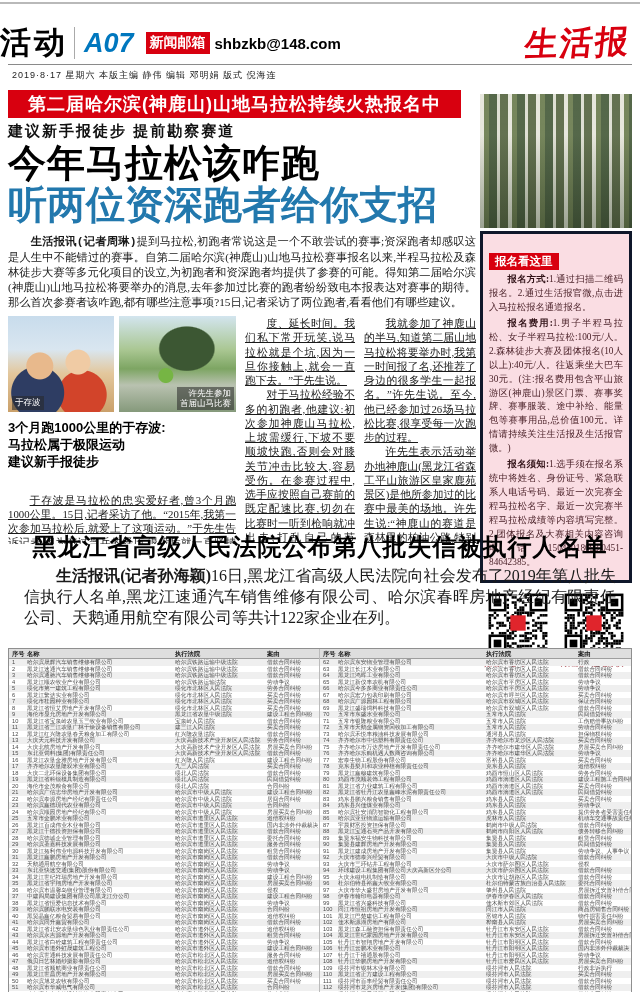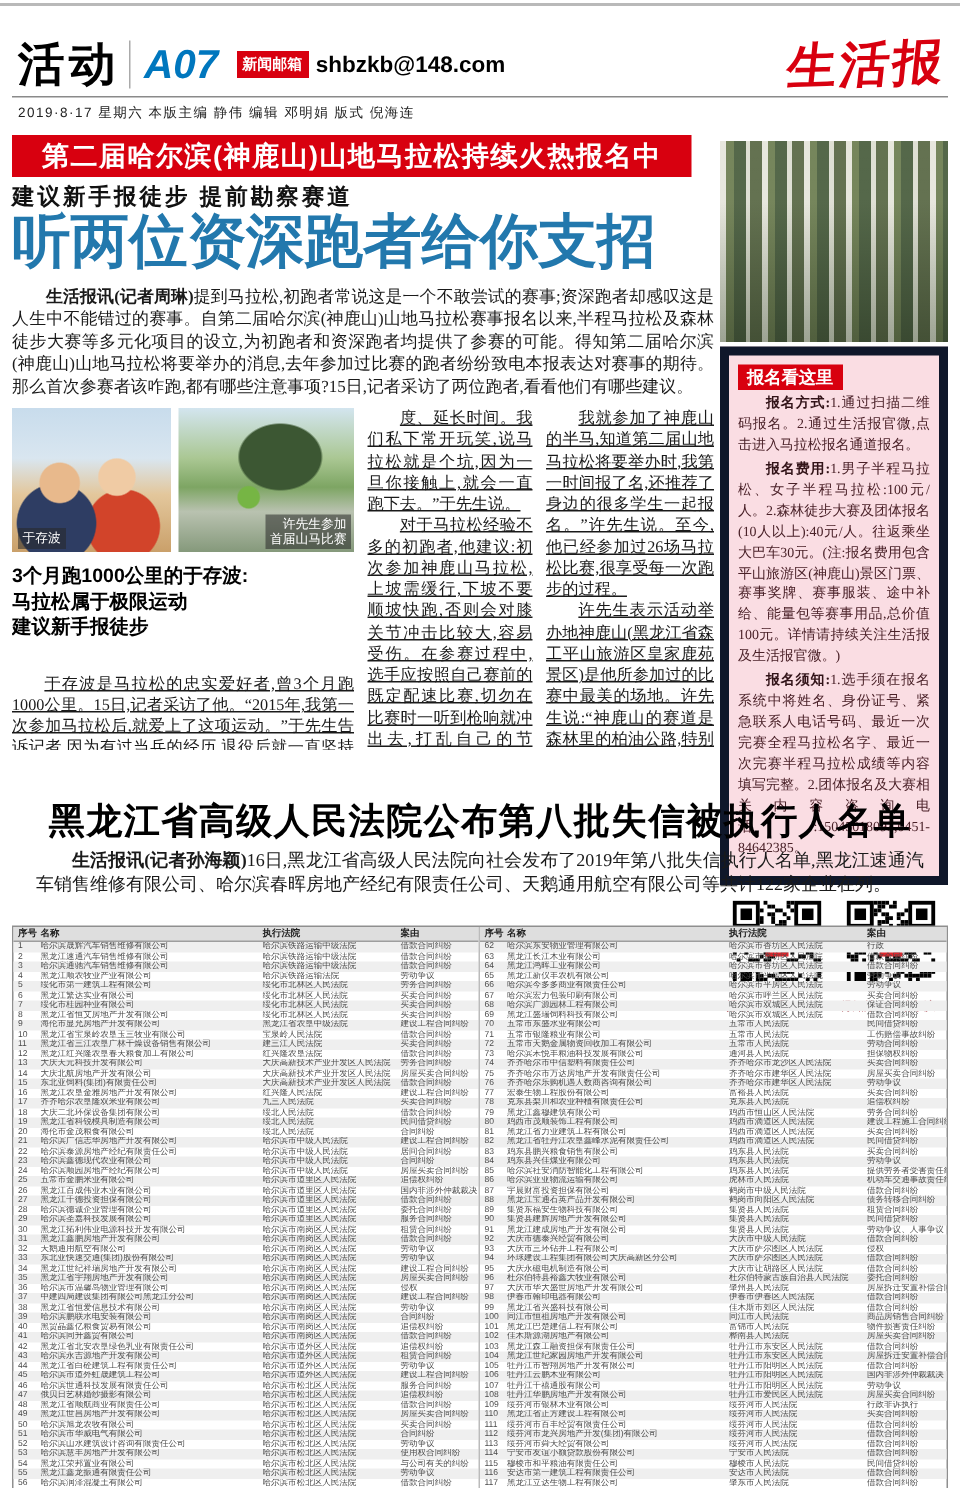--- a/index.html
+++ b/index.html
@@ -1,41 +1,41 @@
 <!DOCTYPE html>
 <html><head>
 <meta charset="utf-8">
 <style>
   html,body{margin:0;padding:0;background:#fff;}
   #page{position:relative;width:640px;height:992px;background:#fff;overflow:hidden;
         font-family:"Liberation Sans",sans-serif;color:#111;}
 
   
   .top-rule{position:absolute;top:2px;left:0;width:640px;height:2px;background:#b9b9b9;}
-  .masthead{position:absolute;top:24px;left:12px;right:10px;height:38px;display:flex;align-items:center;}
+  .masthead{position:absolute;top:24px;left:0;right:10px;height:38px;display:flex;align-items:center;}
   .section-title{font-size:31px;font-weight:900;letter-spacing:3px;color:#000;}
   .vert-div{width:1px;height:32px;background:#aaa;margin:0 9px 0 6px;}
   .page-no{font-size:27px;font-weight:900;color:#0077be;font-style:italic;margin-right:12px;}
-  .mail-tag{background:#d8000f;color:#fff;font-size:10px;font-weight:700;padding:2px 4px;margin-right:5px;}
+  .mail-tag{background:#d8000f;color:#fff;font-size:14px;font-weight:700;padding:2px 4px;margin-right:5px;}
   .mail-addr{font-size:15px;font-weight:700;color:#000;}
   .logo{margin-left:auto;color:#d8000f;font-size:33px;font-weight:900;
         font-family:"DejaVu Serif",serif;transform:skewX(-8deg) rotate(-2deg);letter-spacing:2px;}
   .masthead-rule{position:absolute;top:64px;left:8px;right:8px;border-top:1px solid #8a8a8a;}
   .dateline{position:absolute;top:69px;left:12px;font-size:9px;color:#222;letter-spacing:1px;}
 
   
   .article{position:absolute;top:90px;left:8px;width:468px;}
   .banner{display:inline-block;background:#d8000f;color:#fff;font-size:18px;font-weight:700;
           padding:2px 20px;letter-spacing:1px;}
   .subhead{font-size:15px;font-weight:700;letter-spacing:2px;color:#111;margin-top:4px;}
   .headline-black{font-size:38px;font-weight:900;letter-spacing:1px;color:#000;line-height:1.08;margin-top:2px;}
   .headline-blue{font-size:39px;font-weight:900;letter-spacing:0;color:#2278ad;line-height:1.05;margin-top:1px;}
   .intro{margin-top:8px;font-size:11.3px;line-height:1.33;text-align:justify;
          font-family:"Liberation Serif",serif;color:#1a1a1a;}
-  .intro .lead{font-weight:700;}
+  .intro .lead{font-weight:700;font-family:Liberation Mono, monospace;}
   .para{margin:0;text-indent:2em;text-decoration:underline;}
   .columns{display:flex;gap:9px;margin-top:6px;height:228px;overflow:hidden;}
   .col1{width:228px;flex:none;}
   .col2{width:110px;flex:none;}
   .col3{width:112px;flex:none;}
   .coltext{font-size:10.8px;line-height:1.32;text-align:justify;font-family:"Liberation Serif",serif;color:#1a1a1a;}
   .colhead{font-size:13px;font-weight:900;line-height:1.3;margin:8px 0 22px 0;white-space:pre-line;color:#000;}
   .photos{display:flex;gap:5px;}
   .photo{position:relative;height:96px;}
   .photo1{width:106px;background:
@@ -51,35 +51,35 @@
   .caption{position:absolute;bottom:2px;font-size:8.5px;color:#fff;background:rgba(40,40,40,.55);
            padding:1px 3px;white-space:nowrap;}
   .cap-l{left:4px;} .cap-r{right:2px;text-align:right;line-height:1.25;}
 
   
   .rail{position:absolute;top:94px;left:480px;width:152px;}
   .tree-photo{width:152px;height:134px;background:
       repeating-linear-gradient(90deg,#e7e7dd 0 4px,#76865c 4px 9px,#55684a 9px 17px,#dfe0d4 17px 20px,#647251 20px 28px),
       linear-gradient(180deg,rgba(255,255,255,.45) 0%,rgba(0,0,0,0) 30%,rgba(20,40,10,.35) 100%);
       background-blend-mode:multiply;}
-  .signup{margin-top:3px;background:#fadde3;border:6px solid #0f172a;padding:5px 6px 8px 6px;}
+  .signup{margin-top:3px;background:#fadde3;border:3px solid #0f172a;padding:17px 6px 8px 6px;}
   .signup-title{display:inline-block;background:#d8000f;color:#fff;font-size:11.5px;font-weight:700;
                 padding:1px 6px;margin-bottom:3px;}
   .signup p{margin:0 0 2px 0;font-size:9.3px;line-height:1.5;text-align:justify;
             font-family:"Liberation Serif",serif;color:#4a2128;text-indent:2em;}
   .signup b{color:#321318;}
   .qr-row{display:flex;justify-content:space-between;margin-top:8px;padding:0 4px;}
   .qr-cell{width:68px;text-align:left;}
   .qr-box{width:64px;height:64px;margin:0 auto;background:#fff;}
   .qr-caption{font-size:8px;color:#9b2b35;margin-top:3px;white-space:nowrap;}
 
   
   .bottom{position:absolute;top:531px;left:8px;width:624px;}
   .list-headline{font-size:24px;font-weight:700;text-align:center;letter-spacing:1px;color:#000;}
-  .list-intro{width:592px;margin:3px auto 20px auto;font-size:12px;line-height:1.3;text-align:justify;
+  .list-intro{width:592px;margin:3px auto 20px auto;font-size:16px;line-height:1.3;text-align:justify;
               text-indent:2em;font-family:"Liberation Serif",serif;color:#1a1a1a;}
   .list-intro .lead{font-weight:700;}
   .table-wrap{display:flex;border:1px solid #8f8f8f;}
   .thalf{width:50%;}
   .thalf + .thalf{border-left:1px solid #bbb;}
   .tr{display:flex;height:6.5px;line-height:6.5px;font-size:5.7px;color:#4c4c4c;
       white-space:nowrap;overflow:hidden;}
   .tr:nth-child(odd){background:#efefef;}
   .th{display:flex;height:9px;line-height:9px;background:#dedede;font-size:6.3px;font-weight:700;
       color:#222;border-bottom:1px solid #9e9e9e;}
@@ -101,20 +101,21 @@
     <span class="mail-tag">新闻邮箱</span>
     <span class="mail-addr">shbzkb@148.com</span>
     <span class="logo">生活报</span>
   </div>
   <div class="masthead-rule"></div>
   <div class="dateline">2019·8·17 星期六 本版主编 静伟 编辑 邓明娟 版式 倪海连</div>
 
   <div class="article">
     <div class="banner">第二届哈尔滨(神鹿山)山地马拉松持续火热报名中</div>
     <div class="subhead">建议新手报徒步 提前勘察赛道</div>
+    <div class="headline-black">今年马拉松该咋跑</div>
     <div class="headline-blue">听两位资深跑者给你支招</div>
     <div class="intro"><span style="display:inline-block;width:2em;"></span><span class="lead">生活报讯(记者周琳)</span><span>提到马拉松,初跑者常说这是一个不敢尝试的赛事;资深跑者却感叹这是人生中不能错过的赛事。自第二届哈尔滨(神鹿山)山地马拉松赛事报名以来,半程马拉松及森林徒步大赛等多元化项目的设立,为初跑者和资深跑者均提供了参赛的可能。得知第二届哈尔滨(神鹿山)山地马拉松将要举办的消息,去年参加过比赛的跑者纷纷致电本报表达对赛事的期待。那么首次参赛者该咋跑,都有哪些注意事项?15日,记者采访了两位跑者,看看他们有哪些建议。</span></div>
 
     <div class="columns">
       <div class="col1">
         <div class="photos">
           <div class="photo photo1">
             <span class="caption cap-l">于存波</span>
           </div>
           <div class="photo photo2">

